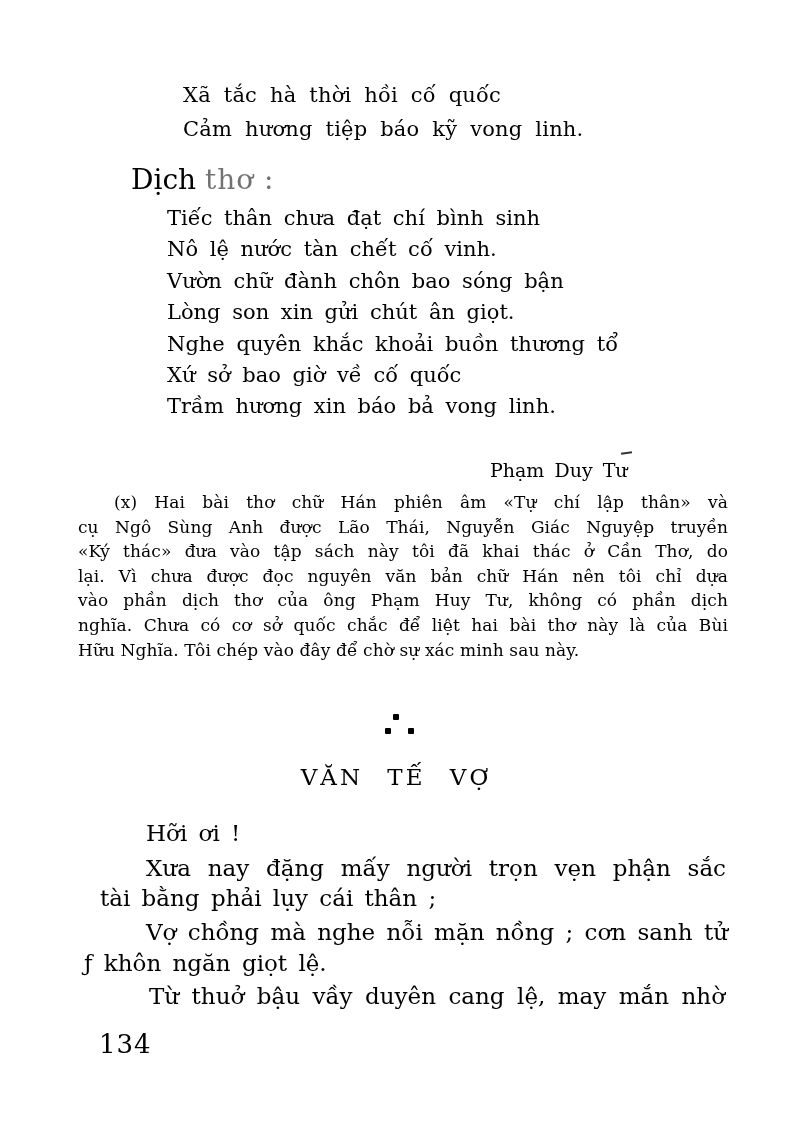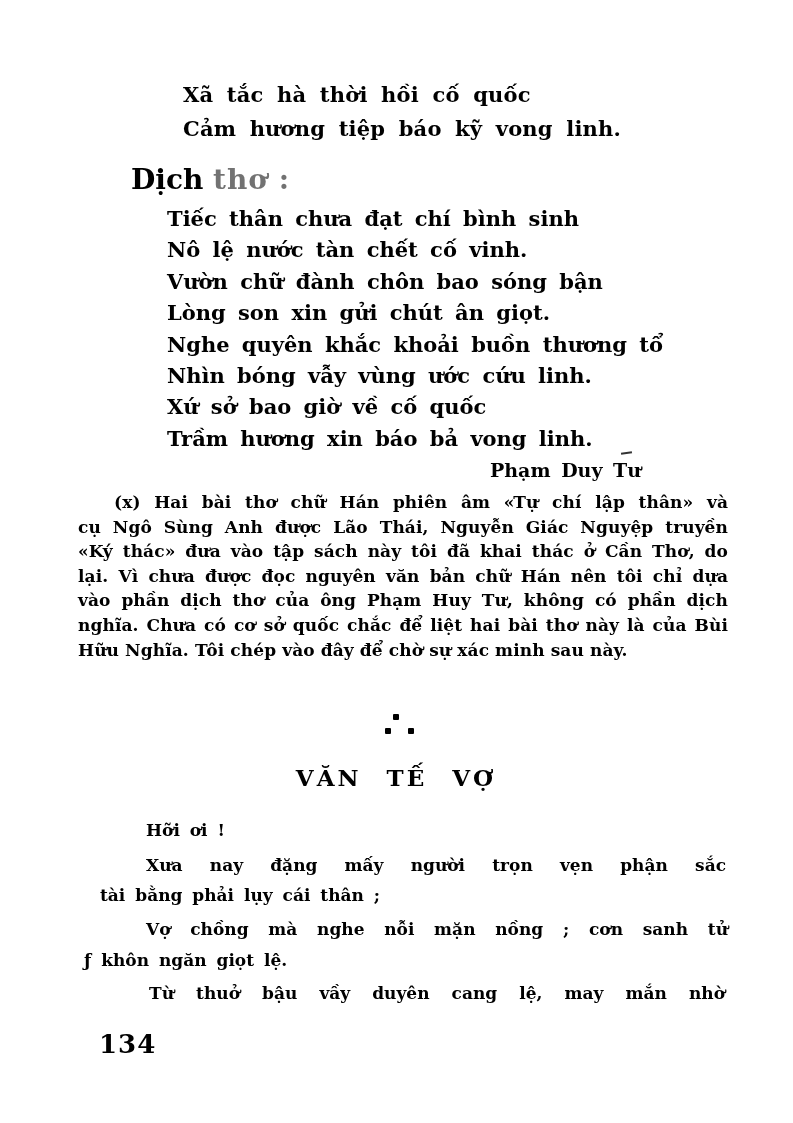--- a/index.html
+++ b/index.html
@@ -3,21 +3,21 @@
 <meta charset="utf-8">
 <style>
   html,body { margin:0; padding:0; background:#e8e8e8; }
   .page {
     position:relative;
     width:793px; height:1123px;
     margin:0 auto;
     background:#ffffff;
     color:#000;
     font-family:"DejaVu Serif","Liberation Serif",serif;
-    font-weight:700;
+    font-weight:400;
     overflow:hidden;
   }
   .abs { position:absolute; }
   .verse { font-size:21px; word-spacing:6px; letter-spacing:.2px; white-space:nowrap; }
   .couplet { left:183px; top:78px; line-height:34px; }
   .dich { left:131px; top:163px; font-size:28px; white-space:nowrap; }
   .dich .faded { opacity:.55; filter:blur(.4px); letter-spacing:1px; }
   .poem { left:167px; top:203px; line-height:31.4px; font-size:21px; word-spacing:5px; }
   .poem div { white-space:nowrap; }
   .author { left:490px; top:459px; font-size:19px; word-spacing:4px; white-space:nowrap; }
@@ -25,21 +25,21 @@
   .footnote { left:78px; top:490px; width:650px; font-size:17px; line-height:24.6px; letter-spacing:.1px; }
   .footnote .just { text-align:justify; text-align-last:justify; }
   .footnote .first { padding-left:36px; }
   .ornament { left:377px; top:712px; width:42px; height:28px; }
   .ornament .dot { position:absolute; width:6px; height:6px; background:#000; border-radius:1px; }
   .ornament .d1 { left:16px; top:2px; }
   .ornament .d2 { left:8px;  top:16px; }
   .ornament .d3 { left:31px; top:16px; }
   .heading { left:56px; top:764px; width:680px; text-align:center; font-size:23px;
              letter-spacing:3px; word-spacing:14px; white-space:nowrap; }
-  .prose { font-size:17px; word-spacing:4px; white-space:nowrap; }
+  .prose { font-size:23px; word-spacing:4px; white-space:nowrap; }
   .prose.fill { white-space:normal; word-spacing:normal; text-align:justify; text-align-last:justify; }
   .l-hoi   { left:146px; top:820px; }
   .l-xua   { left:146px; top:855px; width:580px; }
   .l-tai   { left:100px; top:885px; }
   .l-vo    { left:146px; top:919px; width:582px; }
   .l-khon  { left:84px;  top:950px; }
   .l-tu    { left:149px; top:983px; width:576px; }
   .pagenum { left:71px; top:1029px; font-size:26px; letter-spacing:1px;margin-left:28px; }
 </style>
 </head>
@@ -56,21 +56,20 @@
     <span>Dịch</span>
     <span class="faded">thơ :</span>
   </div>
 
   <div class="abs poem">
     <div>Tiếc thân chưa đạt chí bình sinh</div>
     <div>Nô lệ nước tàn chết cố vinh.</div>
     <div>Vườn chữ đành chôn bao sóng bận</div>
     <div>Lòng son xin gửi chút ân giọt.</div>
     <div>Nghe quyên khắc khoải buồn thương tổ</div>
-    <div>Nhìn bóng vẫy vùng ước cứu linh.</div>
     <div>Xứ sở bao giờ về cố quốc</div>
     <div>Trầm hương xin báo bả vong linh.</div>
   </div>
 
   <div class="abs dash-artifact"></div>
   <div class="abs author">Phạm Duy Tư</div>
 
   <div class="abs footnote">
     <div class="just first">(x) Hai bài thơ chữ Hán phiên âm «Tự chí lập thân» và</div>
     <div class="just">cụ Ngô Sùng Anh được Lão Thái, Nguyễn Giác Nguyệp truyền</div>

